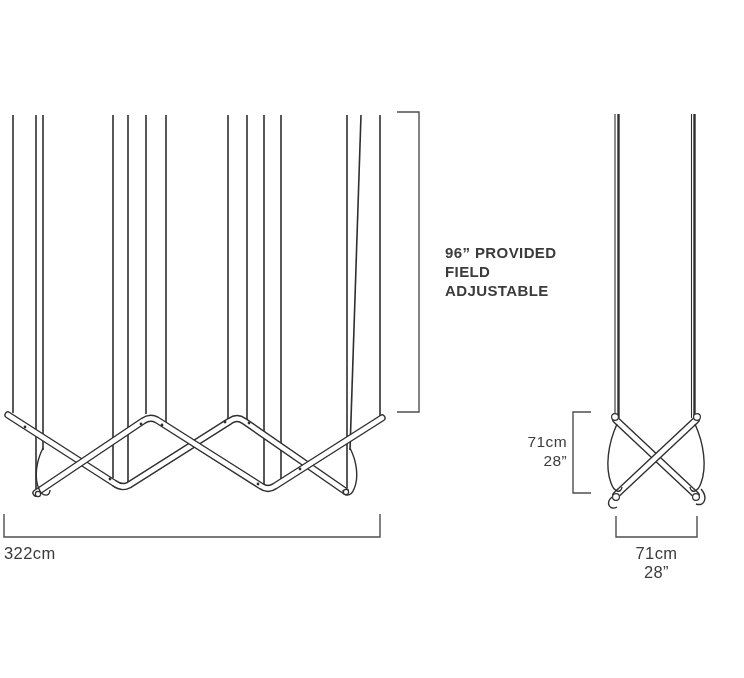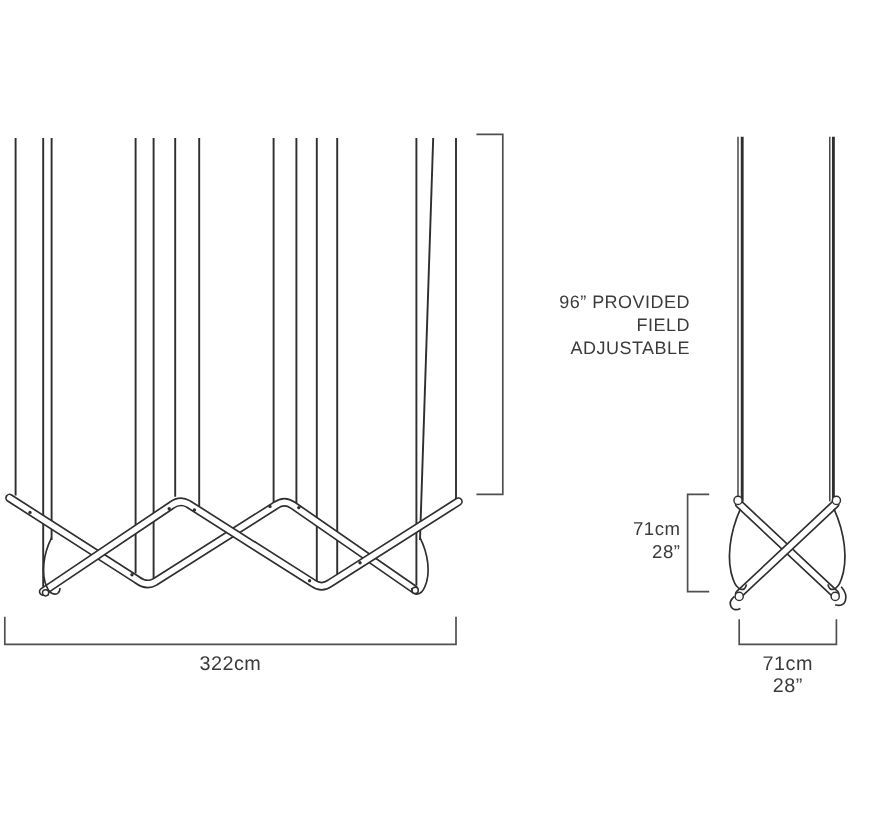--- a/index.html
+++ b/index.html
@@ -27,25 +27,25 @@
   .nub{fill:var(--line);stroke:none;}
   .dim{stroke:var(--dimension);stroke-width:1.4;fill:none;}
   .label{
     position:absolute;
     color:var(--text);
     letter-spacing:0.4px;
   }
   .label-note{
     left:445px;top:243px;width:130px;
     font-size:15px;line-height:19px;
-    white-space:pre-line;text-align:right;
+    white-space:pre-line;text-align:left;font-weight:bold;
   }
   .label-front-width{
     left:4px;top:544px;width:376px;
-    font-size:16.5px;line-height:19px;text-align:center;
+    font-size:16.5px;line-height:19px;
   }
   .label-side-height{
     left:490px;top:433px;width:77px;
     font-size:15.5px;line-height:18.5px;text-align:right;
   }
   .label-side-width{
     left:616px;top:544px;width:81px;
     font-size:16.5px;line-height:19px;text-align:center;
   }
 </style>

